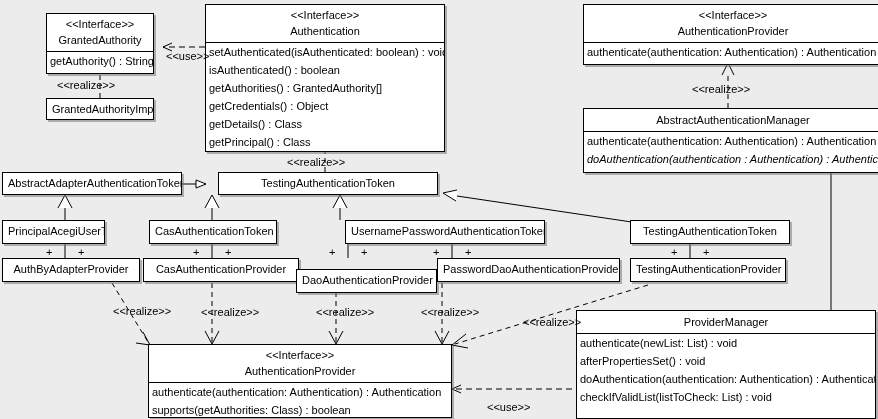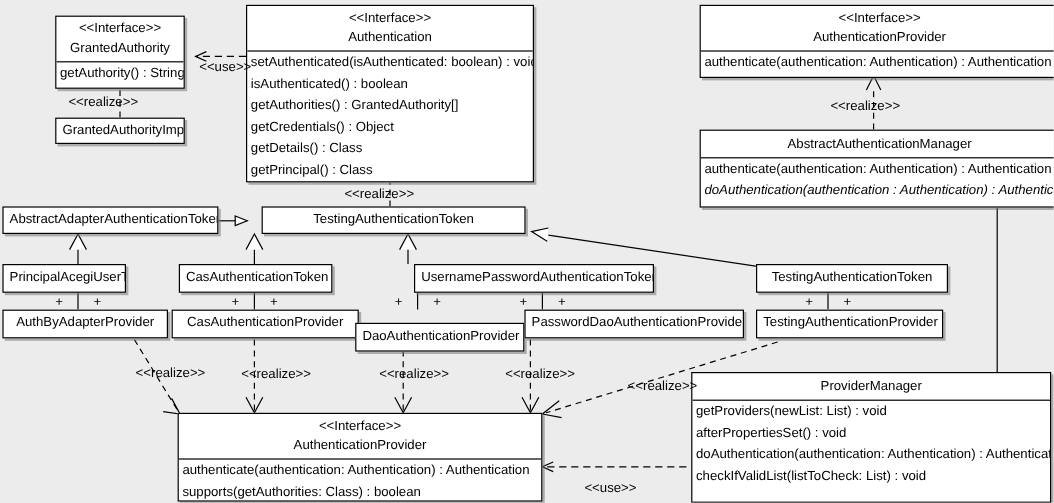--- a/index.html
+++ b/index.html
@@ -255,21 +255,21 @@
       <div class="op">authenticate(authentication: Authentication) : Authentication</div>
       <div class="op">supports(getAuthorities: Class) : boolean</div>
     </div>
   </div>
 
   <div class="node" style="left:576px;top:310px;width:300px;height:109px;">
     <div class="hdr">
       <span class="nm">ProviderManager</span>
     </div>
     <div class="sep ops">
-      <div class="op">getProviders(newList: List) : void</div>
+      <div class="op">authenticate(newList: List) : void</div>
       <div class="op">afterPropertiesSet() : void</div>
       <div class="op">doAuthentication(authentication: Authentication) : Authentication</div>
       <div class="op">checkIfValidList(listToCheck: List) : void</div>
     </div>
   </div>
 
   <div class="elabel" style="left:166px;top:51px;">&lt;&lt;use&gt;&gt;</div>
   <div class="elabel" style="left:57px;top:80px;">&lt;&lt;realize&gt;&gt;</div>
   <div class="elabel" style="left:287px;top:157px;">&lt;&lt;realize&gt;&gt;</div>
   <div class="elabel" style="left:692px;top:84px;">&lt;&lt;realize&gt;&gt;</div>

